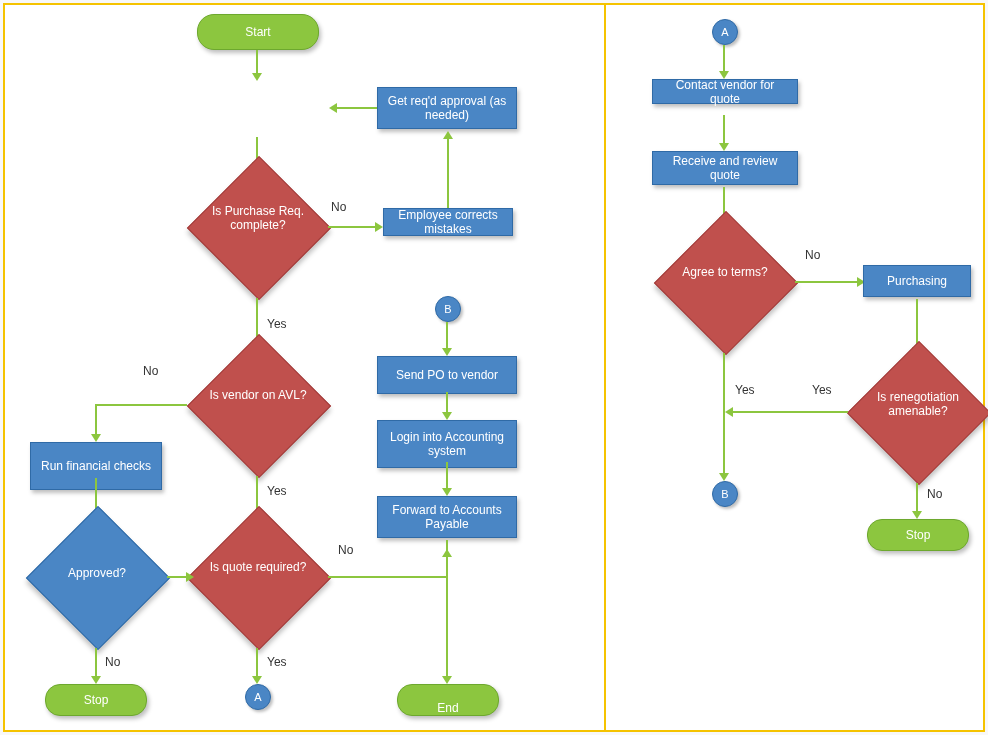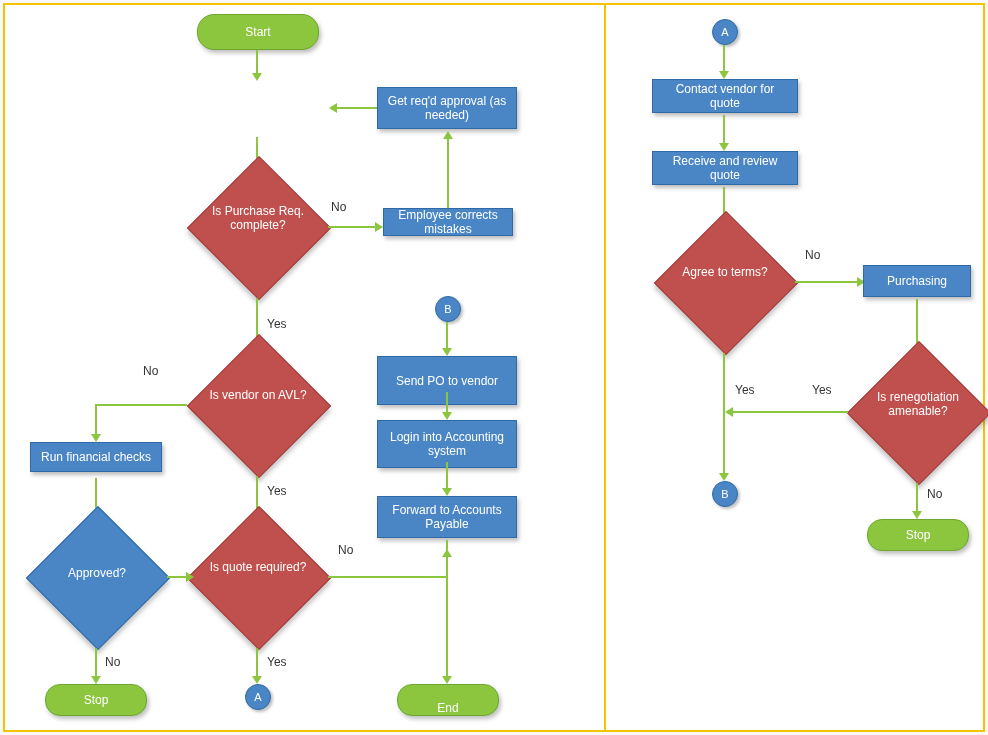--- a/index.html
+++ b/index.html
@@ -143,21 +143,21 @@
 
   <div class="decision" style="left:203px; top:350px;"></div>
   <div class="decision-label" style="left:193px; top:384px;">
     <span>Is vendor on AVL?</span>
   </div>
 
   <div class="edge-label" style="left:138px; top:359px;">No</div>
   <div class="seg h" style="left:90px; top:399px; width:92px;"></div>
   <div class="seg v" style="left:90px; top:399px; height:32px;"></div>
   <div class="arrow down" style="left:86px; top:429px;"></div>
-  <div class="process narrow" style="left:25px; top:437px; height:30px; width:132px;">
+  <div class="process narrow" style="left:25px; top:437px; height:48px; width:132px;">
     <span>Run financial checks</span>
   </div>
 
   <div class="seg v" style="left:90px; top:473px; height:36px;"></div>
   <div class="arrow down" style="left:86px; top:507px;"></div>
 
   <div class="decision blue" style="left:42px; top:522px;"></div>
   <div class="decision-label" style="left:32px; top:562px;">
     <span>Approved?</span>
   </div>
@@ -192,21 +192,21 @@
   <div class="seg h" style="left:323px; top:571px; width:120px;"></div>
   <div class="seg v" style="left:441px; top:550px; height:23px;"></div>
   <div class="arrow up" style="left:437px; top:544px;"></div>
 
   <div class="connector-circle" style="left:430px; top:291px;">
     <span>B</span>
   </div>
   <div class="seg v" style="left:441px; top:317px; height:28px;"></div>
   <div class="arrow down" style="left:437px; top:343px;"></div>
 
-  <div class="process" style="left:372px; top:351px; height:49px;">
+  <div class="process" style="left:372px; top:351px; height:38px;">
     <span>Send PO to vendor</span>
   </div>
   <div class="seg v" style="left:441px; top:387px; height:22px;"></div>
   <div class="arrow down" style="left:437px; top:407px;"></div>
 
   <div class="process" style="left:372px; top:415px; height:48px;">
     <span>Login into Accounting system</span>
   </div>
   <div class="seg v" style="left:441px; top:457px; height:28px;"></div>
   <div class="arrow down" style="left:437px; top:483px;"></div>
@@ -220,21 +220,21 @@
   <div class="terminator small" style="left:392px; top:679px;align-items:flex-end;">
     <span>End</span>
   </div>
 
   <div class="connector-circle" style="left:707px; top:14px;">
     <span>A</span>
   </div>
   <div class="seg v" style="left:718px; top:40px; height:28px;"></div>
   <div class="arrow down" style="left:714px; top:66px;"></div>
 
-  <div class="process" style="left:647px; top:74px; height:34px; width:146px;">
+  <div class="process" style="left:647px; top:74px; height:25px; width:146px;">
     <span>Contact vendor for quote</span>
   </div>
   <div class="seg v" style="left:718px; top:110px; height:30px;"></div>
   <div class="arrow down" style="left:714px; top:138px;"></div>
 
   <div class="process" style="left:647px; top:146px; height:34px; width:146px;">
     <span>Receive and review quote</span>
   </div>
   <div class="seg v" style="left:718px; top:182px; height:32px;"></div>
   <div class="arrow down" style="left:714px; top:212px;"></div>

